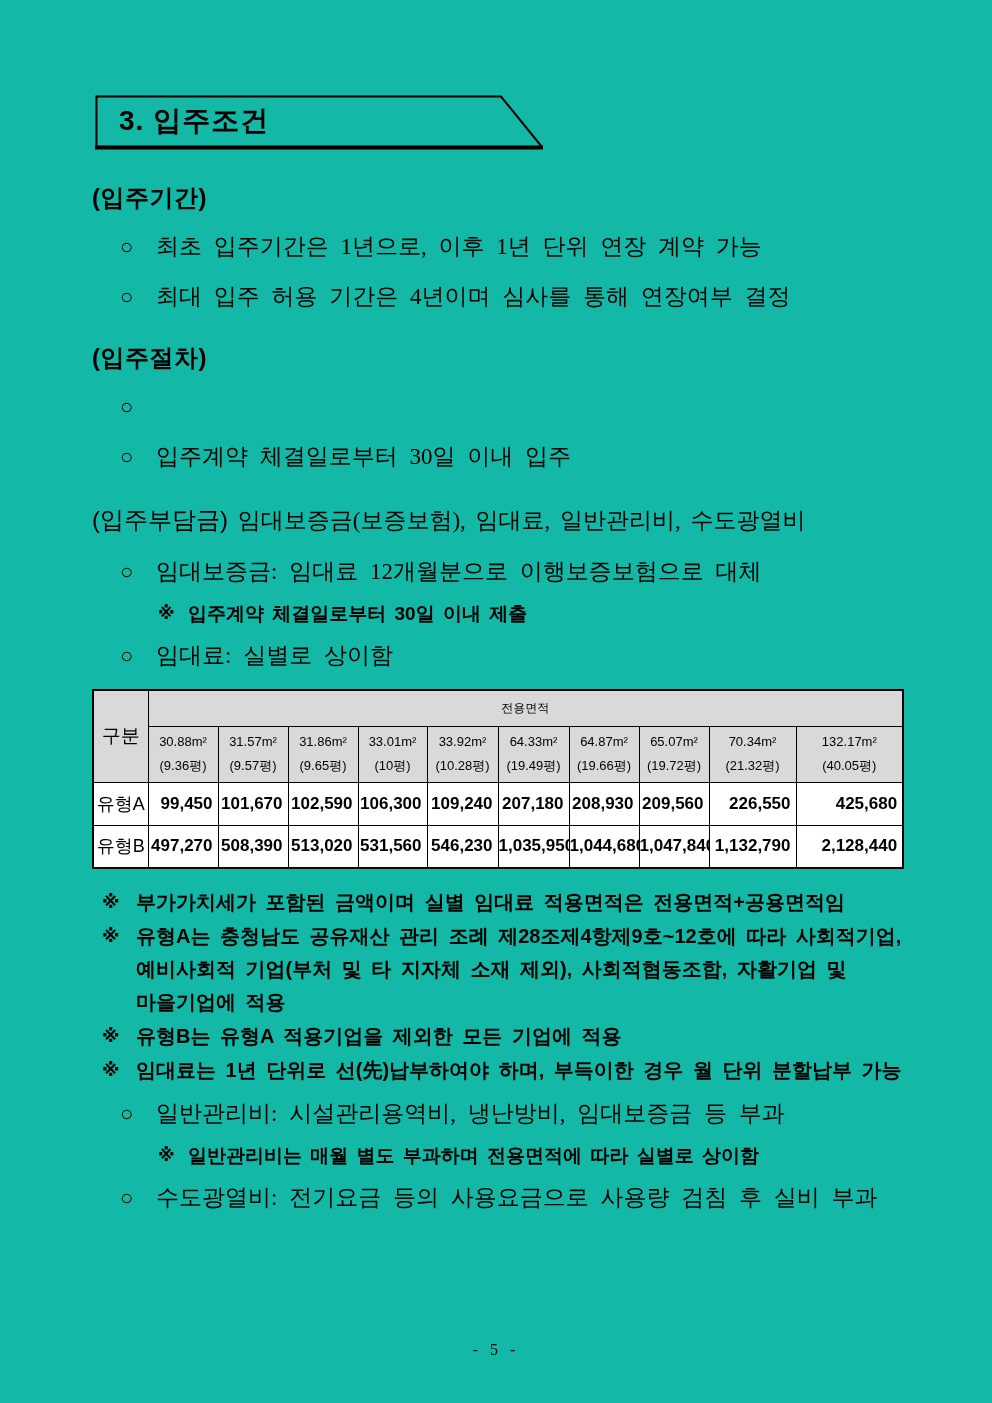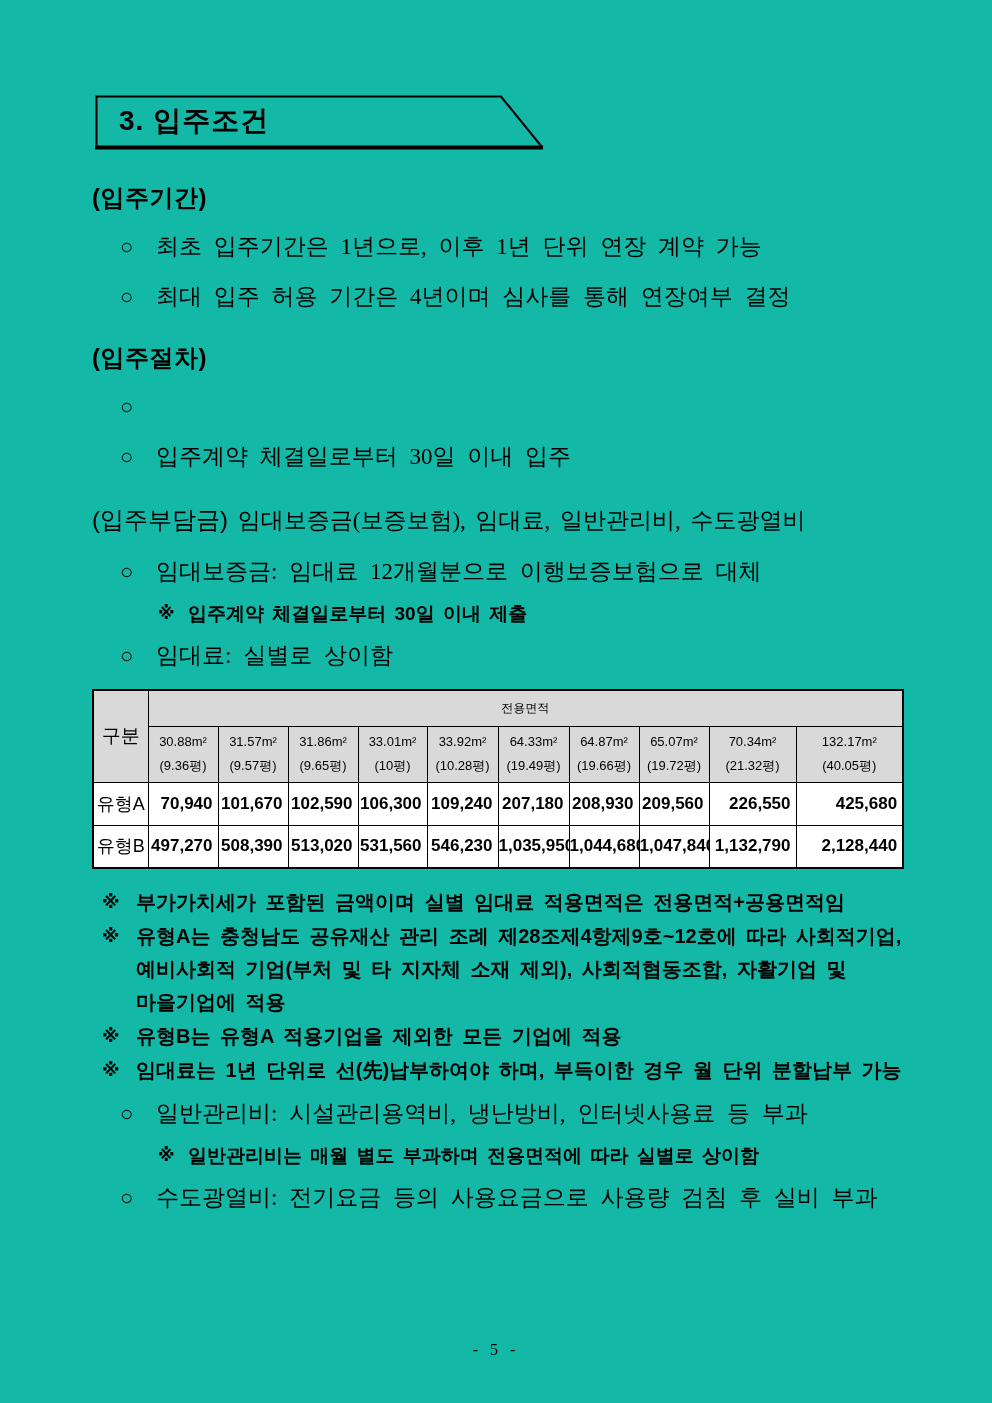--- a/index.html
+++ b/index.html
@@ -194,21 +194,21 @@
           <th class="colhead"><span>64.33m²</span><br><span>(19.49평)</span></th>
           <th class="colhead"><span>64.87m²</span><br><span>(19.66평)</span></th>
           <th class="colhead"><span>65.07m²</span><br><span>(19.72평)</span></th>
           <th class="colhead"><span>70.34m²</span><br><span>(21.32평)</span></th>
           <th class="colhead"><span>132.17m²</span><br><span>(40.05평)</span></th>
         </tr>
       </thead>
       <tbody>
         <tr>
           <td class="rowlabel">유형A</td>
-          <td class="num">70,940</td>
+          <td class="num">99,450</td>
           <td class="num">101,670</td>
           <td class="num">102,590</td>
           <td class="num">106,300</td>
           <td class="num">109,240</td>
           <td class="num">207,180</td>
           <td class="num">208,930</td>
           <td class="num">209,560</td>
           <td class="num">226,550</td>
           <td class="num">425,680</td>
         </tr>
@@ -243,21 +243,21 @@
       </div>
       <div class="tnote">
         <span class="note-glyph">※</span>
         <span class="tnote-text">임대료는 1년 단위로 선(先)납부하여야 하며, 부득이한 경우 월 단위 분할납부 가능</span>
       </div>
     </div>
 
     <div class="bottom-block">
       <div class="bullet-line">
         <span class="bullet-glyph">○</span>
-        <span class="bullet-text">일반관리비: 시설관리용역비, 냉난방비, 인터넷사용료 등 부과</span>
+        <span class="bullet-text">일반관리비: 시설관리용역비, 냉난방비, 임대보증금 등 부과</span>
       </div>
       <div class="subnote">
         <span class="note-glyph">※</span>
         <span>일반관리비는 매월 별도 부과하며 전용면적에 따라 실별로 상이함</span>
       </div>
       <div class="bullet-line">
         <span class="bullet-glyph">○</span>
         <span class="bullet-text">수도광열비: 전기요금 등의 사용요금으로 사용량 검침 후 실비 부과</span>
       </div>
     </div>

